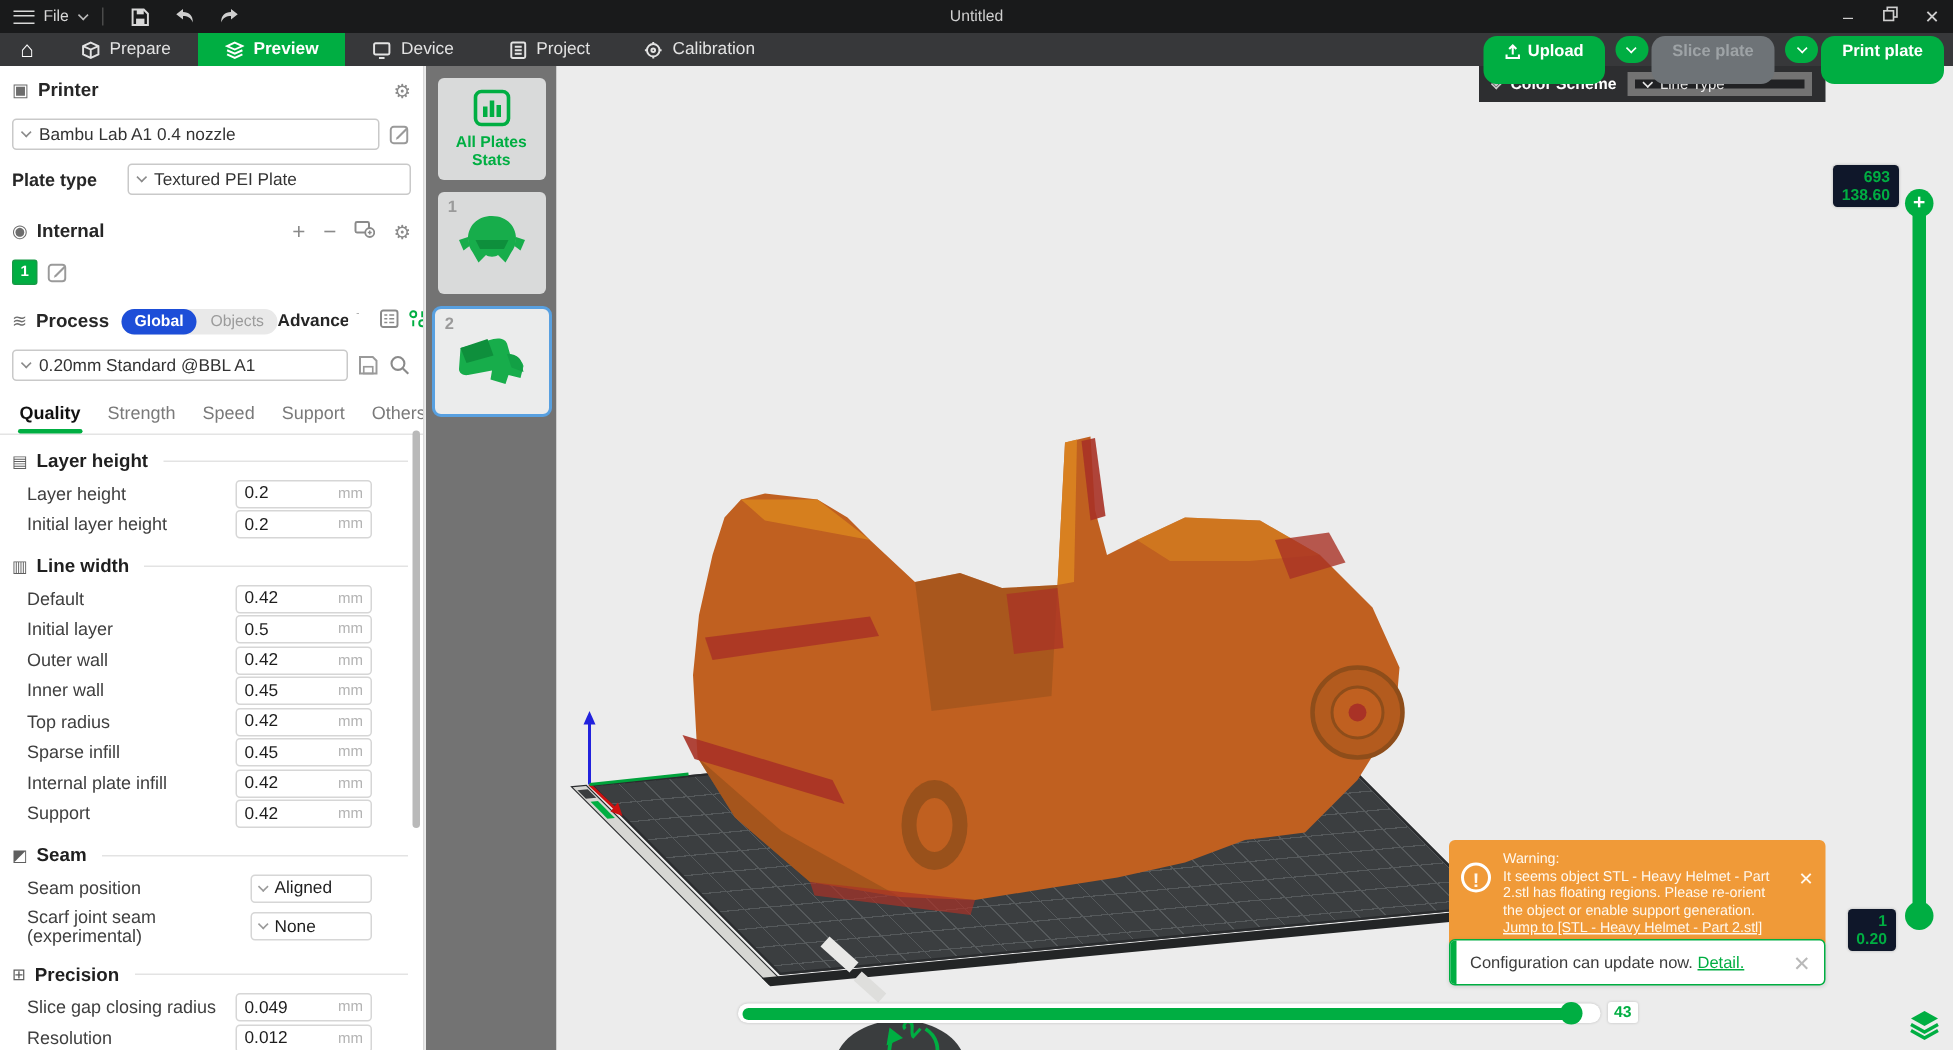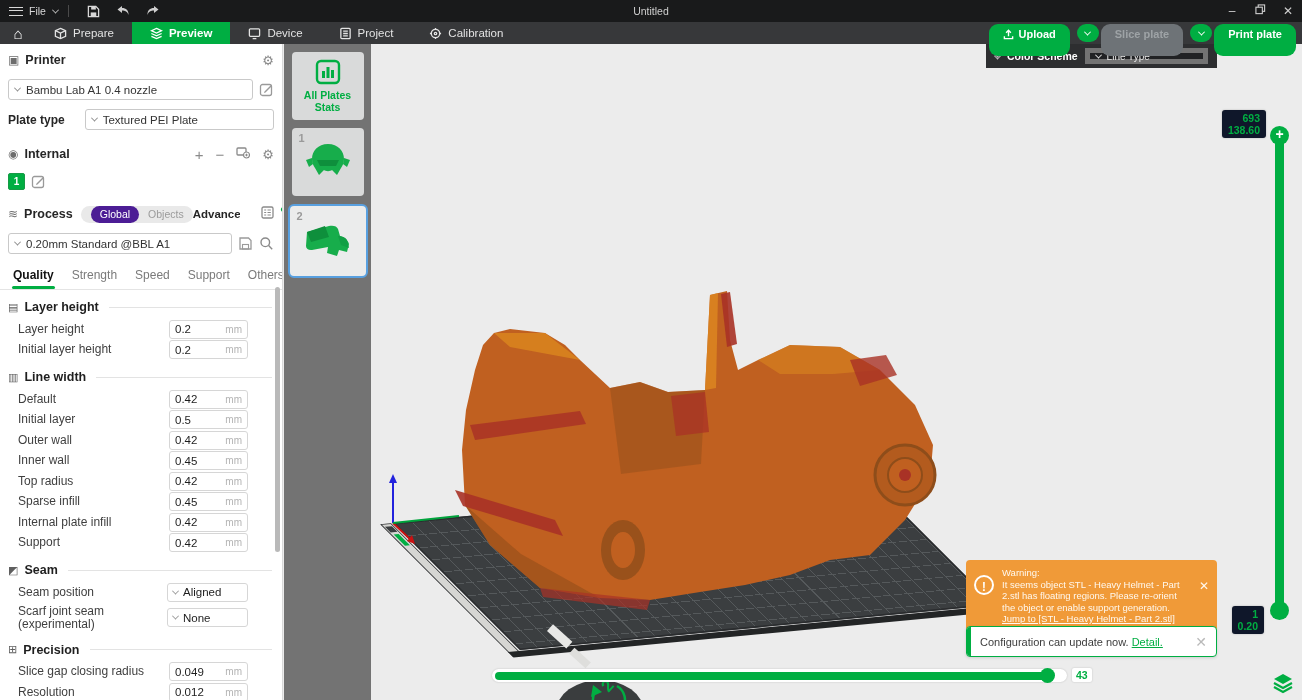--- a/index.html
+++ b/index.html
@@ -50,36 +50,36 @@
   .selectbox{height:21px;border:1px solid #c9c9c9;border-radius:3px;background:#fff;display:flex;
     align-items:center;padding:0 6px;gap:6px;color:#333;font-size:11.5px;cursor:pointer;}
   .selectbox .chev{color:#8a8a8a;}
   .editic{width:15px;height:15px;cursor:pointer;flex:none;}
   .row{display:flex;align-items:center;padding:0 8px;margin-top:7px;gap:6px;}
   .lab{font-size:12px;color:#262626;font-weight:bold;}
   .badge1{width:17px;height:17px;background:#00ae42;color:#fff;font-size:10px;font-weight:bold;
     display:flex;align-items:center;justify-content:center;border-radius:2px;border:1px solid #179a46;}
   .pillswitch{display:flex;background:#e9e9e9;border-radius:9px;height:17px;align-items:center;margin-left:8px;}
   .pillswitch .seg{padding:0 9px;font-size:10.5px;color:#9b9b9b;line-height:17px;border-radius:9px;cursor:pointer;}
-  .pillswitch .seg.on{background:#4c1d95;color:#fff;font-weight:normal;margin-left:10px;}
+  .pillswitch .seg.on{background:#1d4ed8;color:#fff;font-weight:bold;}
   .toggle{width:29px;height:14px;border-radius:8px;background:#00ae42;position:relative;cursor:pointer;}
   .toggle:after{content:"";position:absolute;right:1.5px;top:1.5px;width:11px;height:11px;border-radius:50%;background:#fff;}
   .ptabs{display:flex;gap:0;padding:0 4px;margin-top:9px;border-bottom:1px solid #e4e4e4;}
   .ptab{padding:5px 9px 7px;font-size:12px;color:#7a7a7a;cursor:pointer;position:relative;}
   .ptab.active{color:#111;font-weight:bold;}
   .ptab.active:after{content:"";position:absolute;left:8px;right:8px;bottom:0;height:3px;background:#00ae42;border-radius:2px;}
 
   #settings{position:relative;}
   .set-head{display:flex;align-items:center;gap:6px;padding:0 10px 0 8px;height:24px;margin-top:5px;}
   .set-head .ic{color:#5f5f5f;font-size:11px;}
   .set-head b{font-size:12.5px;color:#1f1f1f;white-space:nowrap;}
   .set-head .rule{flex:1;border-top:1px solid #e3e3e3;margin-left:4px;}
   .setting-row{display:flex;align-items:center;padding:0 34px 0 18px;min-height:20.5px;}
   .setting-row .sl{flex:1;font-size:12px;color:#3f3f3f;line-height:13px;padding:2px 4px 2px 0;}
-  .inbox{width:79px;height:19px;border:1px solid #d6d6d6;border-radius:3px;background:#fff;
+  .inbox{width:91px;height:19px;border:1px solid #d6d6d6;border-radius:3px;background:#fff;
     display:flex;align-items:center;padding:0 5px;flex:none;cursor:text;justify-content:center;}
   .inbox .val{flex:1;font-size:11.5px;color:#1d1d1d;}
   .inbox .unit{font-size:10px;color:#b3b3b3;}
   .minisel{width:81px;height:19px;border:1px solid #d6d6d6;border-radius:3px;display:flex;align-items:center;
     gap:5px;padding:0 5px;flex:none;cursor:pointer;}
   .minisel .chev{color:#9a9a9a;}
   .minisel .val{font-size:11.5px;color:#1d1d1d;}
   #panel-scrollbar{position:absolute;right:2px;top:243px;width:5px;height:265px;background:#b9b9b9;border-radius:3px;}
 
   

